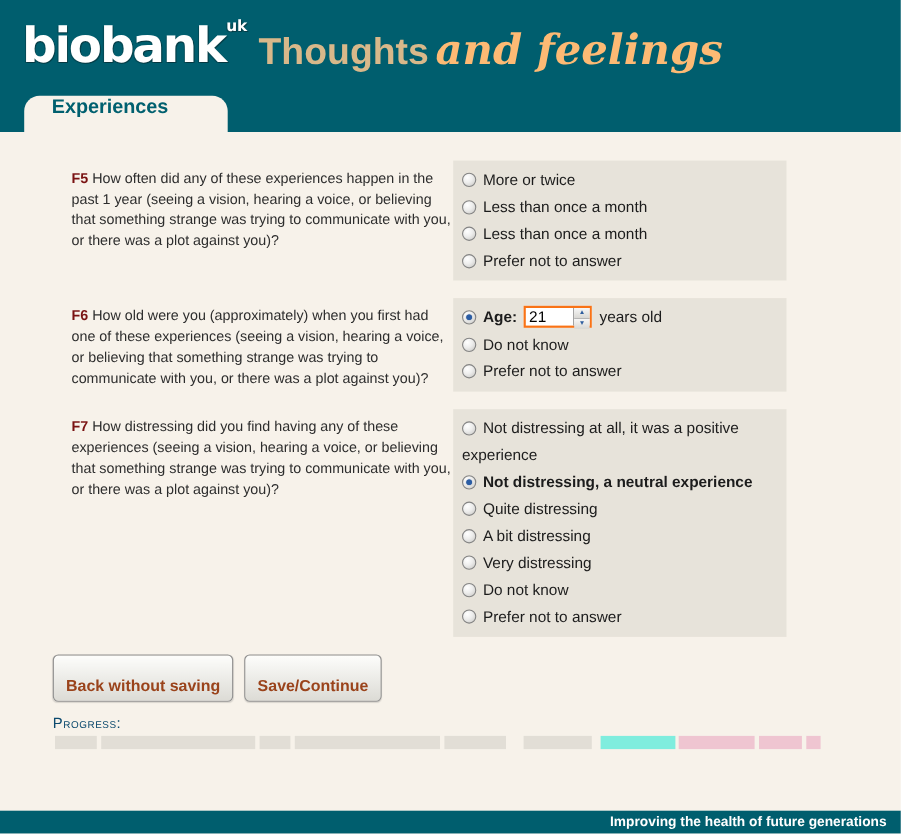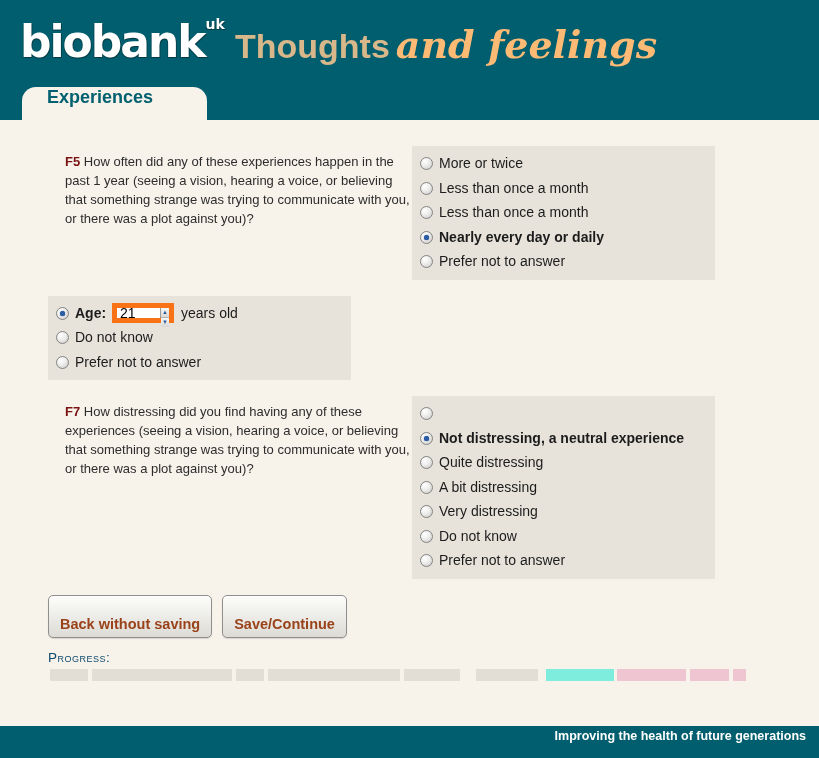--- a/index.html
+++ b/index.html
@@ -28,21 +28,21 @@
   .qid { color:#7a1212; font-weight:bold; }
   .options-panel { width:303px; flex:none; background:#e7e3da; padding:5px 8px 6px 8px; }
   .option { font-size:14px; line-height:24.5px; color:#1c1c1c; cursor:pointer; }
   .option.selected .opt-label, .option.selected .opt-prefix { font-weight:bold; }
   .radio { position:relative; display:inline-block; width:13px; height:13px; border-radius:50%;
            border:1px solid #848484; vertical-align:-2px; margin-right:6px;
            background:radial-gradient(circle at 35% 30%, #ffffff 0%, #ededec 45%, #c6c5c2 100%); }
   .option.selected .radio::after { content:""; position:absolute; left:3px; top:3px; width:5px; height:5px;
            border-radius:50%; background:#2a5da5; box-shadow:0 0 1px #123c78; }
   .age-box { display:inline-flex; align-items:stretch; width:62px; height:20px; background:#ffffff;
-             border:5px solid #f97316; vertical-align:middle; margin:0 2px; position:relative; top:-1px; }
+             border:2px solid #f97316; vertical-align:middle; margin:0 2px; position:relative; top:-1px; }
   .age-input { width:43px; border:none; outline:none; font-size:14px; font-family:"Liberation Sans",sans-serif;
                padding-left:3px; background:transparent; }
   .spinner { width:16px; display:flex; flex-direction:column; border-left:1px solid #9a9a9a; }
   .spinner span { flex:1; font-size:6px; line-height:9px; text-align:center; color:#2f5e9e;
                   background:linear-gradient(#f7f7f7,#d9d8d4); cursor:pointer; }
   .spinner .up { border-bottom:1px solid #b5b5b5; }
   .opt-suffix { margin-left:5px;text-align:right; }
 
   
   .buttons { display:flex; gap:10px; margin:14px 0 0 48px; }
@@ -50,21 +50,21 @@
          background:linear-gradient(#fdfdfb,#dcdbd5); border:1px solid #8f8f8f; border-radius:5px;
          padding:20px 11px 5px 11px; height:43px; cursor:pointer; box-shadow:0 1px 1px rgba(0,0,0,.12); }
 
   
   .progress-label { margin:12px 0 0 48px; font-size:13.5px; font-variant:small-caps; letter-spacing:.5px;
                     color:#0c4a6e; height:16px; }
   .progress-bar { position:relative; height:12px; margin-top:3px; }
   .seg { position:absolute; top:0; height:12px; }
 
   
-  .footer { position:absolute; left:0; right:0; bottom:0; height:32px; background:#005e6e;
+  .footer { position:absolute; left:0; right:0; bottom:0; height:21px; background:#005e6e;
             color:#ffffff; font-size:12.5px; font-weight:bold; text-align:right;
             line-height:21px; padding-right:13px; }
 </style>
 </head>
 <body>
 
 <div class="page">
 
   <header class="header">
     <div class="logo"><span>biobank</span><sup>uk</sup></div>
@@ -81,27 +81,27 @@
   <section class="question-row">
     <div class="question-text"><span class="qid">F5</span> <span class="qbody">How often did any of these experiences happen in the past 1 year (seeing a vision, hearing a voice, or believing that something strange was trying to communicate with you, or there was a plot against you)?</span></div>
     <div class="options-panel">
 
   <div class="option"><span class="radio"></span><span class="opt-label">More or twice</span></div>
 
   <div class="option"><span class="radio"></span><span class="opt-label">Less than once a month</span></div>
 
   <div class="option"><span class="radio"></span><span class="opt-label">Less than once a month</span></div>
 
-  <div class="option selected"><span class="radio"></span><span class="opt-label">Nearly every day or daily</span></div>
 
   <div class="option"><span class="radio"></span><span class="opt-label">Prefer not to answer</span></div>
 </div>
   </section>
 
   <section class="question-row">
+    <div class="question-text"><span class="qid">F6</span> <span class="qbody">How old were you (approximately) when you first had one of these experiences (seeing a vision, hearing a voice, or believing that something strange was trying to communicate with you, or there was a plot against you)?</span></div>
     <div class="options-panel">
   <div class="option selected"><span class="radio"></span><span class="opt-label opt-prefix">Age:</span>
     <span class="age-box">
                 <input class="age-input" type="text" value="21" style="">
                 <span class="spinner">
                   <span class="up">▲</span>
                   <span class="down">▼</span>
                 </span>
               </span><span class="opt-suffix">years old</span>
   </div>
@@ -109,21 +109,21 @@
 
   <div class="option"><span class="radio"></span><span class="opt-label">Do not know</span></div>
 
   <div class="option"><span class="radio"></span><span class="opt-label">Prefer not to answer</span></div>
 </div>
   </section>
 
   <section class="question-row">
     <div class="question-text"><span class="qid">F7</span> <span class="qbody">How distressing did you find having any of these experiences (seeing a vision, hearing a voice, or believing that something strange was trying to communicate with you, or there was a plot against you)?</span></div>
     <div class="options-panel">
-  <div class="option"><span class="radio"></span></div>
+  <div class="option"><span class="radio"></span><span class="opt-label">Not distressing at all, it was a positive experience</span></div>
 
   <div class="option selected"><span class="radio"></span><span class="opt-label">Not distressing, a neutral experience</span></div>
 
   <div class="option"><span class="radio"></span><span class="opt-label">Quite distressing</span></div>
 
   <div class="option"><span class="radio"></span><span class="opt-label">A bit distressing</span></div>
 
   <div class="option"><span class="radio"></span><span class="opt-label">Very distressing</span></div>
 
   <div class="option"><span class="radio"></span><span class="opt-label">Do not know</span></div>

